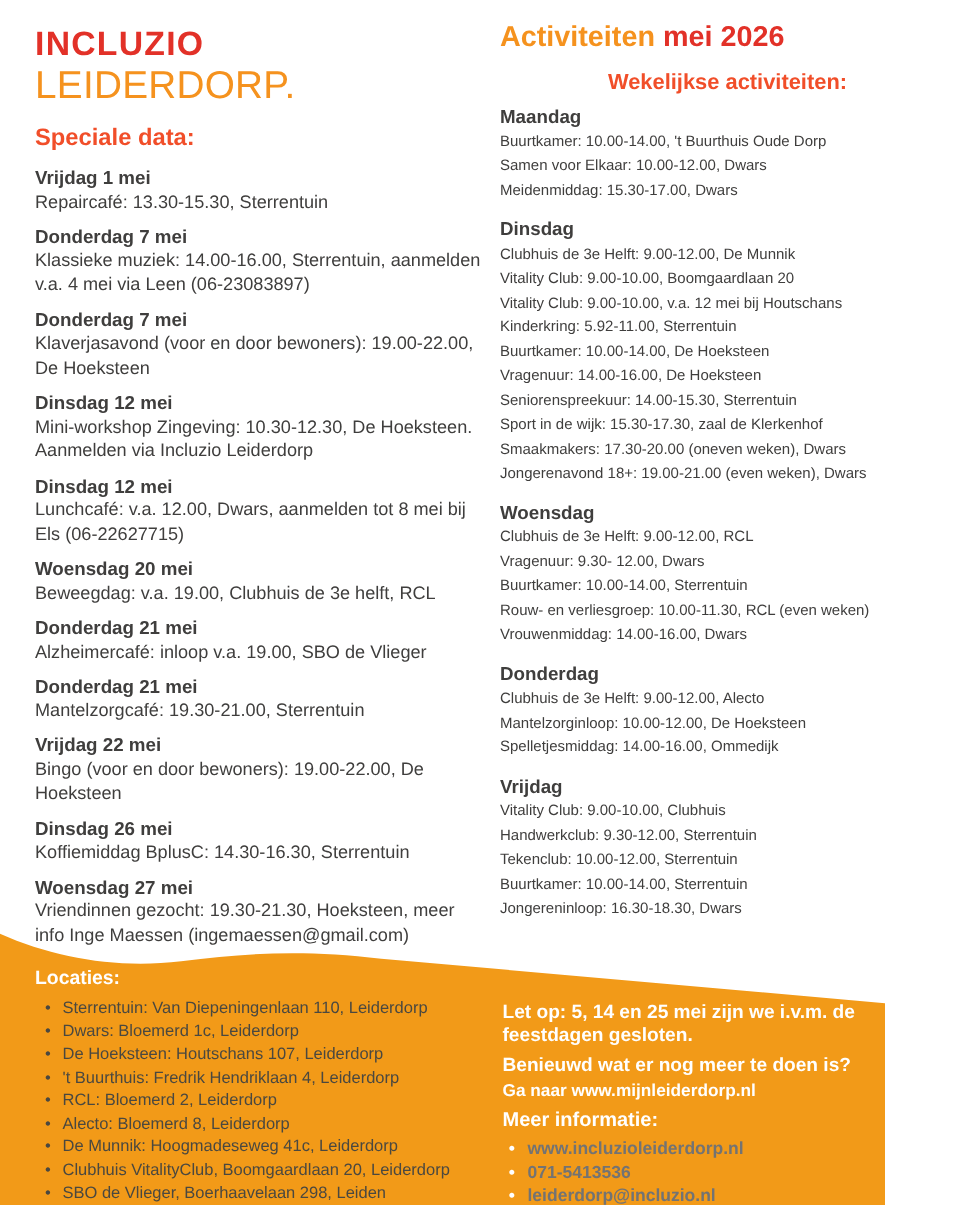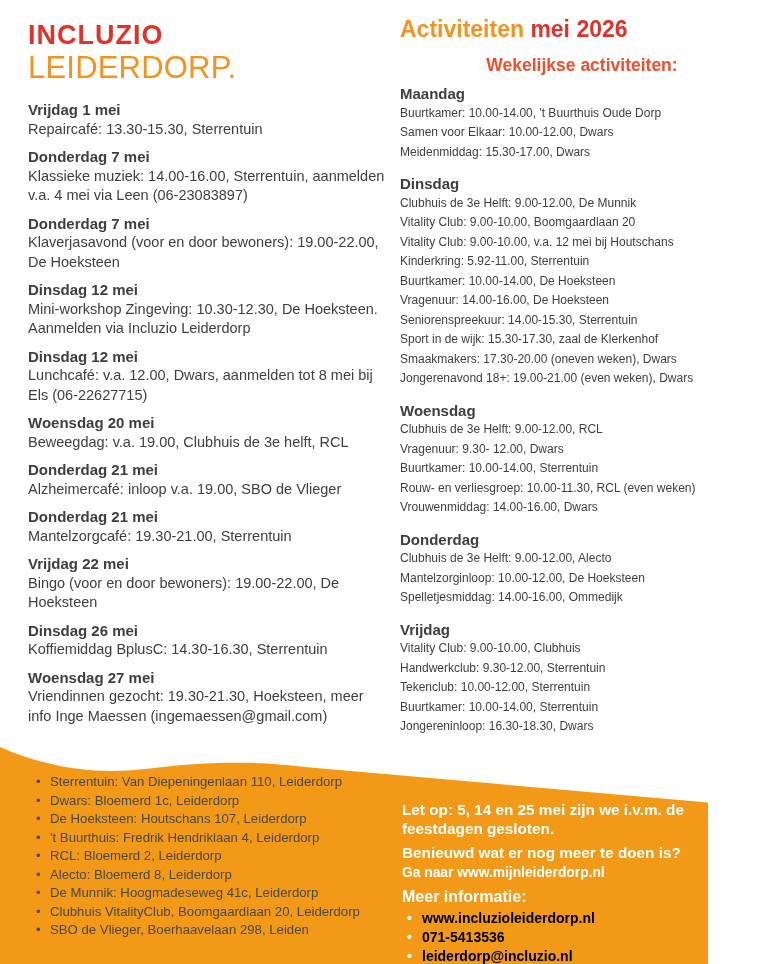--- a/index.html
+++ b/index.html
@@ -34,34 +34,35 @@
   .loc-heading{color:#fff;font-size:15.5px;font-weight:bold;margin:0 0 5px 0;line-height:19px;}
   .loc-list{list-style:none;margin:0;padding:0;}
   .loc-list li{position:relative;padding-left:22px;font-size:13.2px;line-height:18.5px;color:var(--footer_dark,#4a4840);}
   .loc-list li::before{content:"\2022";position:absolute;left:8px;color:var(--footer_dark,#4a4840);}
   .notice{position:absolute;left:402px;top:800px;width:332px;color:#fff;}
   .let-op{font-weight:bold;font-size:15.3px;line-height:19px;margin:0 0 5px 0;}
   .benieuwd{font-weight:bold;font-size:15.3px;line-height:19px;margin:0 0 3px 0;}
   .ga-naar{font-weight:bold;font-size:13.8px;line-height:16px;margin:0 0 6px 0;}
   .meer{font-weight:bold;font-size:16px;line-height:19px;margin:0 0 3px 0;}
   .contact-list{list-style:none;margin:0;padding:0;}
-  .contact-list li{position:relative;padding-left:20px;font-weight:bold;font-size:14px;line-height:19px;color:#000000;}
+  .contact-list li{position:relative;padding-left:20px;font-weight:bold;font-size:14px;line-height:19px;color:#737373;}
   .contact-list li::before{content:"\2022";position:absolute;left:5px;color:#fff;}
 </style>
 </head>
 <body>
 
 <div class="page">
 
   <div class="logo">
     <div class="logo-top">INCLUZIO</div>
     <div class="logo-bottom">LEIDERDORP.</div>
   </div>
 
   <div class="left-col">
+    <h2 class="accent-heading">Speciale data:</h2>
     <div>
 
         <div class="event">
           <div class="event-date">Vrijdag 1 mei</div>
           <div class="event-desc">Repaircafé: 13.30-15.30, Sterrentuin</div>
         </div>
 
         <div class="event">
           <div class="event-date">Donderdag 7 mei</div>
           <div class="event-desc">Klassieke muziek: 14.00-16.00, Sterrentuin, aanmelden v.a. 4 mei via Leen (06-23083897)</div>
@@ -178,20 +179,21 @@
           </div>
         </div>
       </div>
   </div>
 
   <svg class="wave" viewBox="0 0 770 229" preserveAspectRatio="none" aria-hidden="true">
     <path d="M0,12 C45,32 95,40 145,34 C200,27 245,25 305,32 L770,73 L770,229 L0,229 Z"></path>
   </svg>
 
   <div class="locations">
+    <h3 class="loc-heading">Locaties:</h3>
     <ul class="loc-list">
 
         <li>Sterrentuin: Van Diepeningenlaan 110, Leiderdorp</li>
 
         <li>Dwars: Bloemerd 1c, Leiderdorp</li>
 
         <li>De Hoeksteen: Houtschans 107, Leiderdorp</li>
 
         <li>'t Buurthuis: Fredrik Hendriklaan 4, Leiderdorp</li>
 

